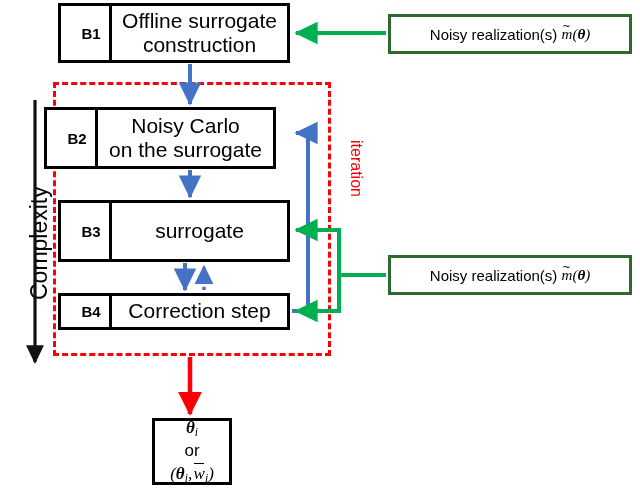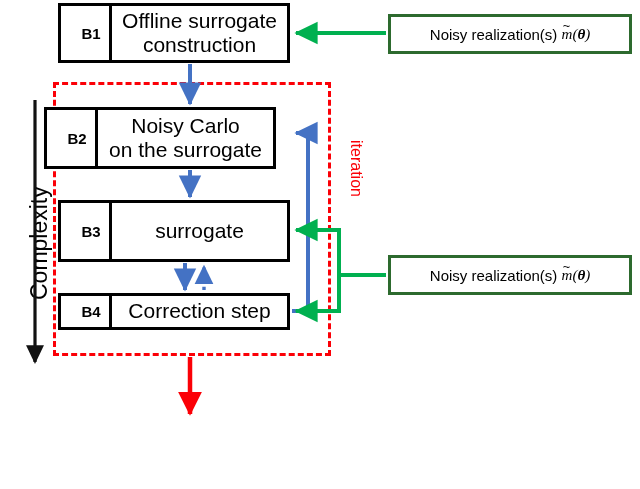--- a/index.html
+++ b/index.html
@@ -180,20 +180,29 @@
   </div>
 
   <div class="gbox" style="left:388px; top:14px; width:244px; height:40px;">
     <span>Noisy realization(s)</span>&nbsp;<span class="tilde-wrap"><span class="tl">~</span><span class="mi">m</span></span><span class="mi">(</span><span class="bi">θ</span><span class="mi">)</span>
   </div>
 
   <div class="gbox" style="left:388px; top:255px; width:244px; height:40px;">
     <span>Noisy realization(s)</span>&nbsp;<span class="tilde-wrap"><span class="tl">~</span><span class="mi">m</span></span><span class="mi">(</span><span class="bi">θ</span><span class="mi">)</span>
   </div>
 
+  <div class="rbox" style="left:152px; top:418px; width:80px; height:67px;">
+    <div>
+      <span class="bi">θ</span><span class="sub">i</span>
+    </div>
+    <div>or</div>
+    <div>
+      <span class="mi">(</span><span class="bi">θ</span><span class="sub">i</span><span class="mi">,</span> <span class="bar-wrap"><span class="br"></span><span class="mi">w</span></span><span class="sub">i</span><span class="mi">)</span>
+    </div>
+  </div>
 
   <svg id="wires" viewBox="0 0 640 489" xmlns="http://www.w3.org/2000/svg">
     <defs>
       <marker id="ah-blue" markerWidth="7" markerHeight="7" refX="5.4" refY="3.2" orient="auto" markerUnits="strokeWidth">
         <path d="M0,0.4 L5.8,3.2 L0,6.0 z" fill="#4472c4"></path>
       </marker>
       <marker id="ah-green" markerWidth="7" markerHeight="7" refX="5.4" refY="3.2" orient="auto" markerUnits="strokeWidth">
         <path d="M0,0.4 L5.8,3.2 L0,6.0 z" fill="#00b050"></path>
       </marker>
       <marker id="ah-red" markerWidth="6.4" markerHeight="6.4" refX="5.0" refY="3.0" orient="auto" markerUnits="strokeWidth">

